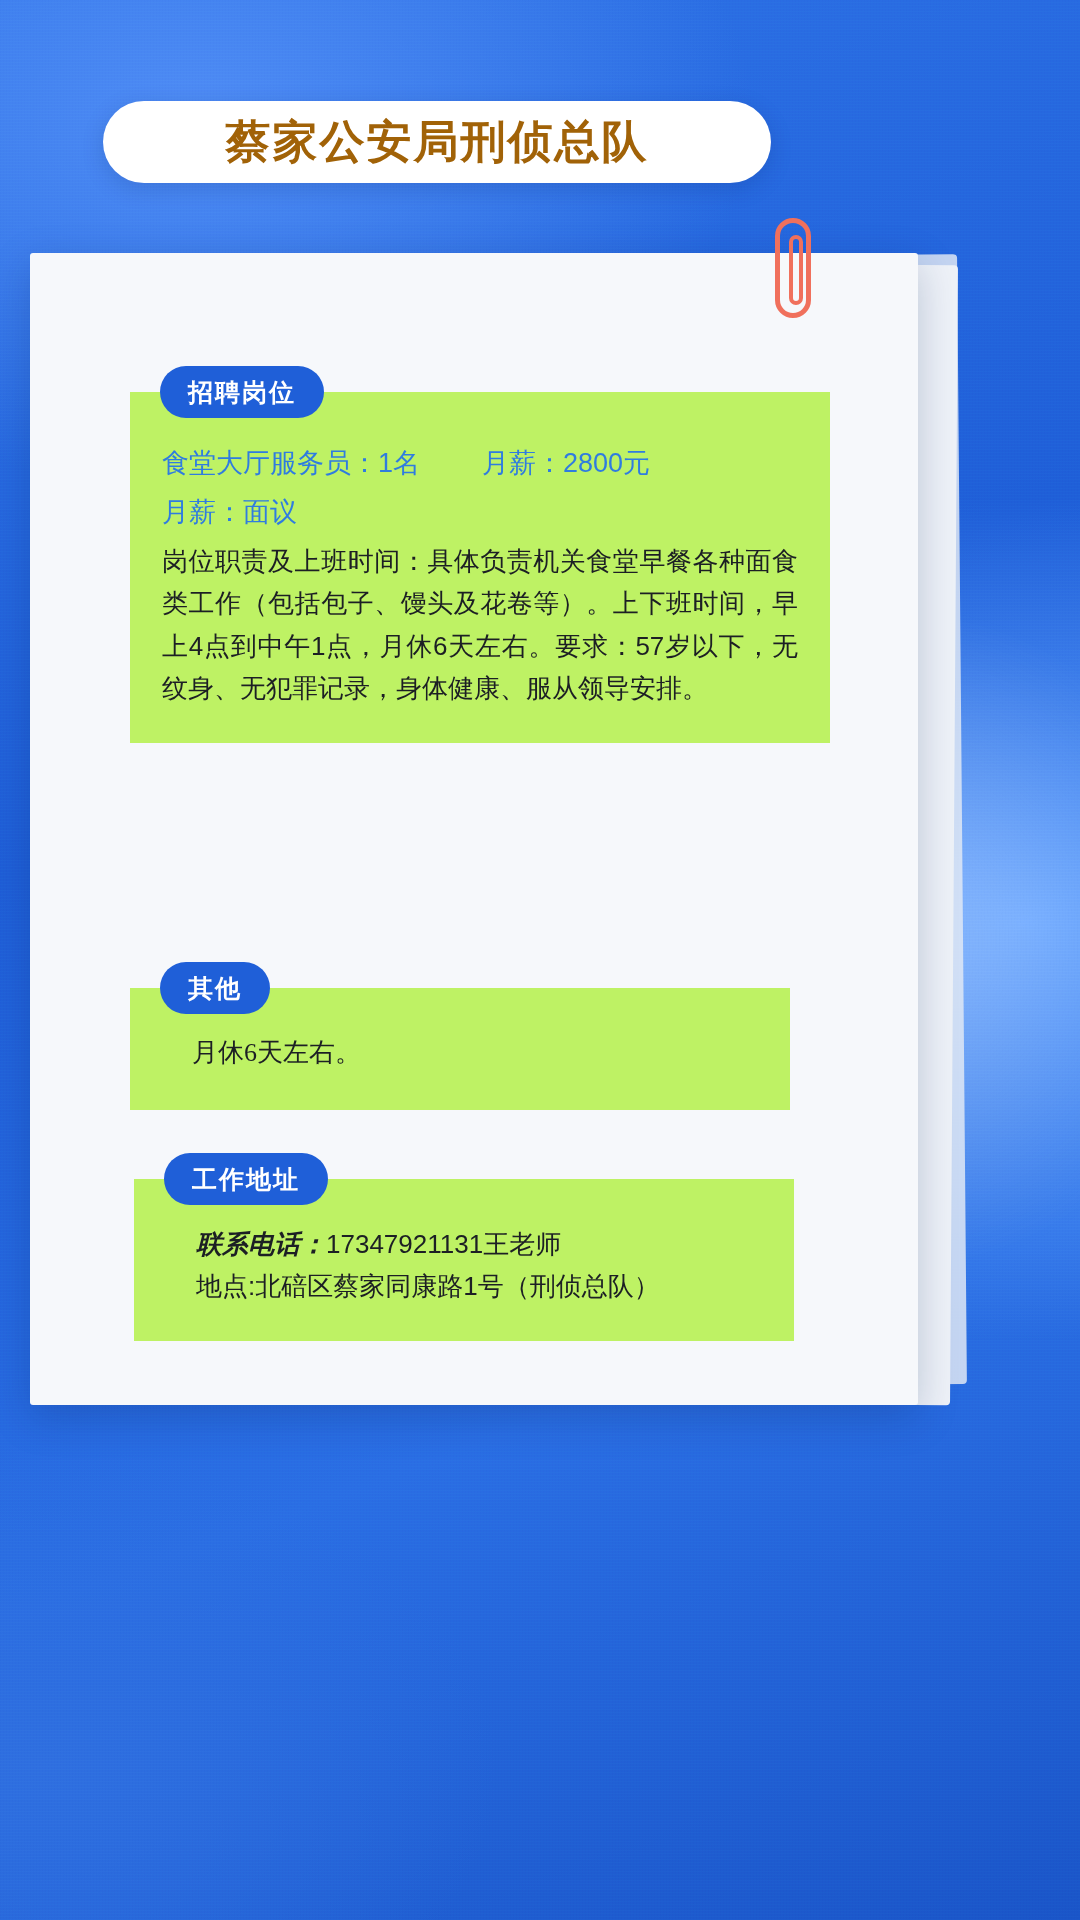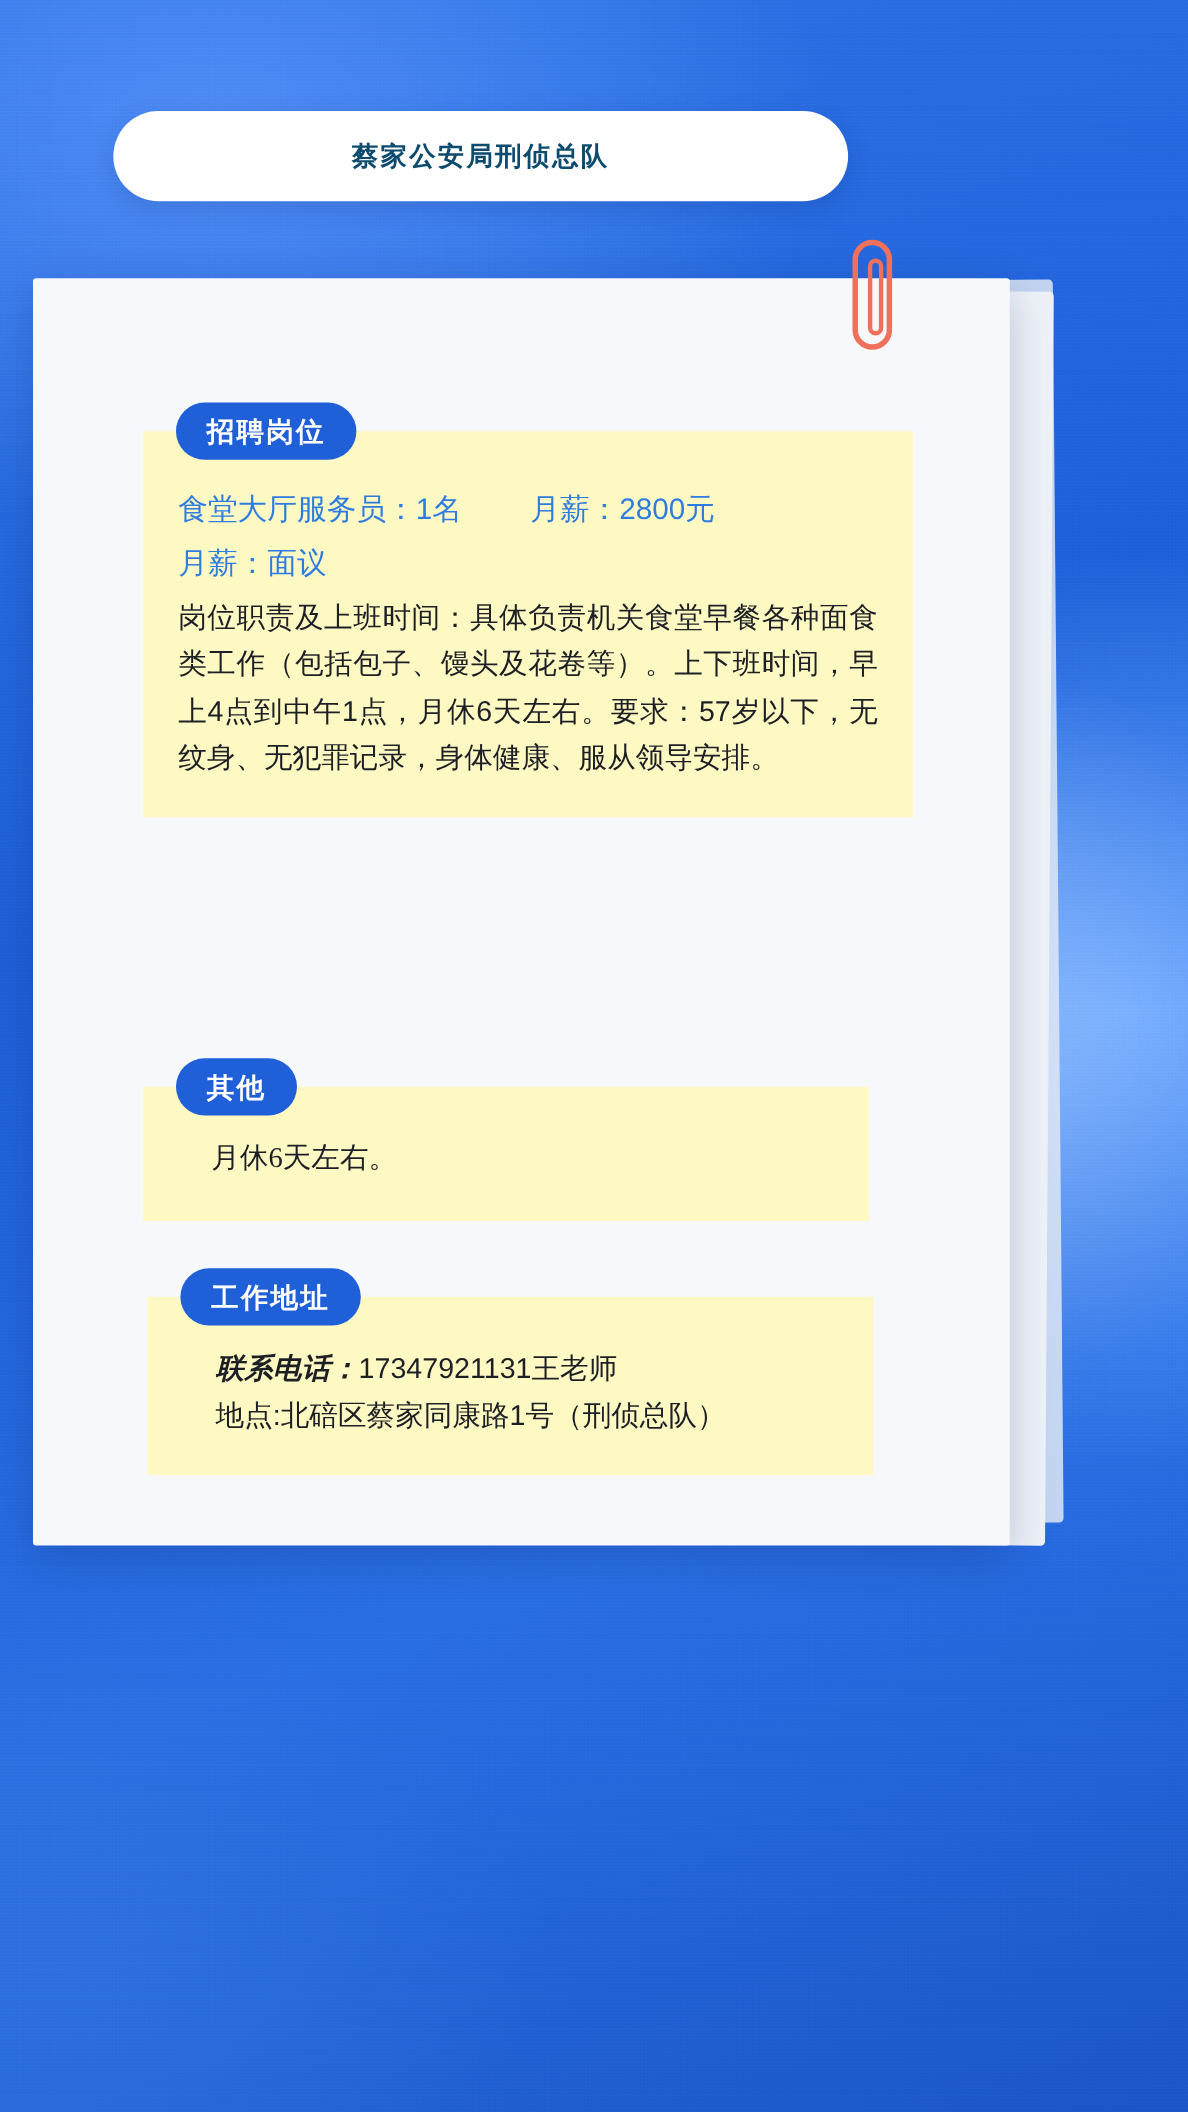--- a/index.html
+++ b/index.html
@@ -53,23 +53,23 @@
     width: 668px;
     height: 82px;
     background: #ffffff;
     border-radius: 41px;
     display: flex;
     align-items: center;
     justify-content: center;
     box-shadow: 0 6px 22px rgba(10, 40, 110, .18);
   }
   .title-pill span {
-    font-size: 24px;
+    font-size: 45px;
     font-weight: 700;
-    color: #0c4a6e;
+    color: #a16207;
     letter-spacing: 2px;
   }
 
   
   .paper-back2 {
     position: absolute;
     left: 62px;
     top: 258px;
     width: 900px;
     height: 1130px;
@@ -141,21 +141,21 @@
     font-weight: 700;
     letter-spacing: 2px;
     border-radius: 28px;
     padding: 0 28px;
     height: 52px;
     position: relative;
     z-index: 3;
   }
 
   .panel {
-    background: #fef9c3;
+    background: #bef264;
     margin-top: -26px;
     padding: 44px 32px 28px 32px;
     box-sizing: border-box;
   }
 
   .sec-jobs { position: absolute; left: 100px; top: 113px; width: 700px; }
   .sec-jobs .tag { margin-left: 30px; }
   .sec-jobs .panel { width: 700px; }
 
   .sec-other { position: absolute; left: 100px; top: 709px; width: 660px; }

